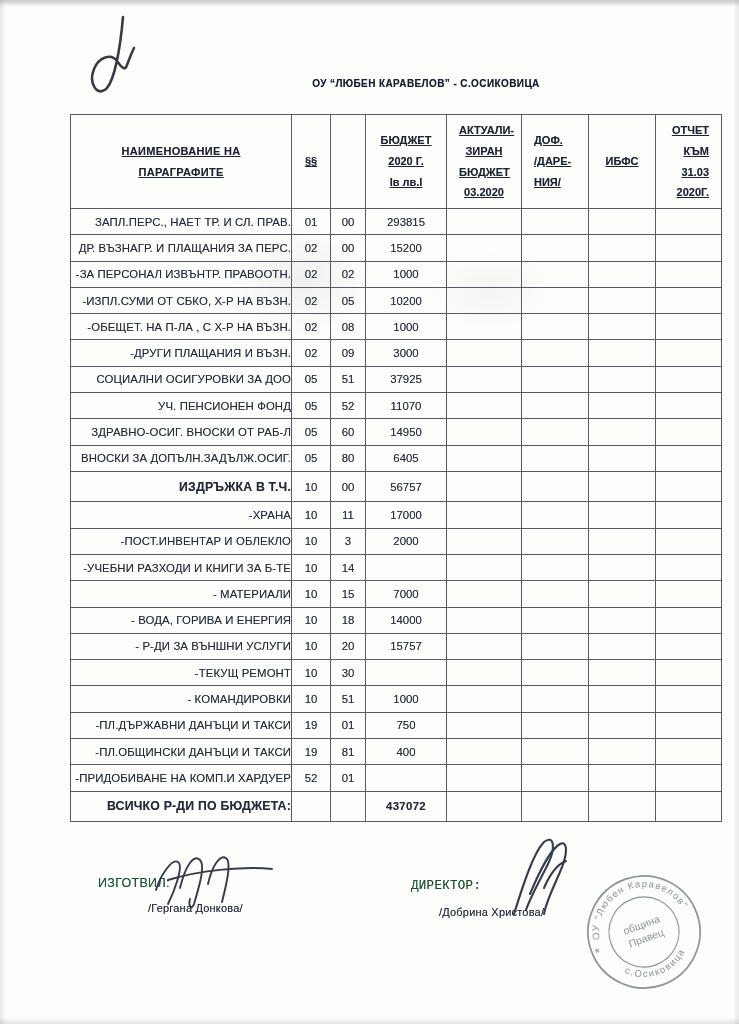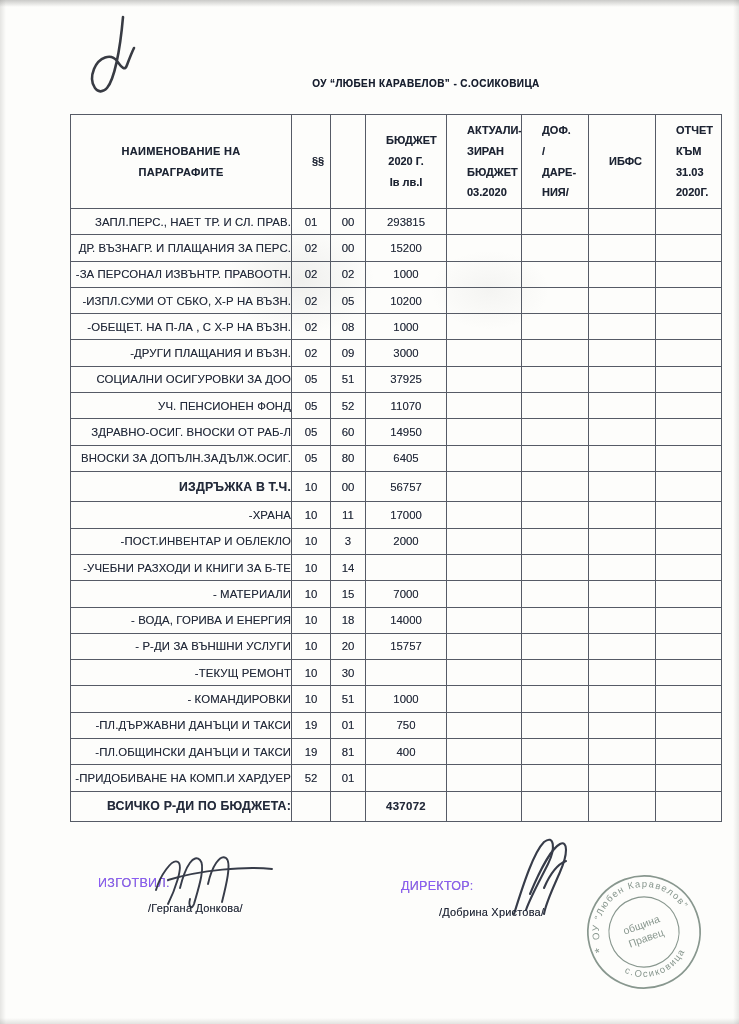--- a/index.html
+++ b/index.html
@@ -35,41 +35,41 @@
     position:absolute;left:70px;top:114px;width:651px;height:708px;
     border-collapse:collapse;table-layout:fixed;
   }
   table.budget th,table.budget td{
     border:1.5px solid #565b66;overflow:hidden;
     text-shadow:0 0 .4px rgba(34,40,56,.45);
   }
   table.budget thead tr{height:94px;}
   table.budget th{
     font-size:11px;font-weight:700;line-height:1.9;vertical-align:middle;
-    white-space:pre-line;color:#1c2332;padding:0 20px;
+    white-space:pre-line;color:#1c2332;padding:0 12px;text-decoration:underline;
   }
   th.h-name{font-size:12px;line-height:2.05;letter-spacing:.3px;}
   th.h-par{font-size:13px;}
   th.h-dof{text-align:left;padding-left:7px;}
   th.h-report{text-align:right;padding-right:9px;line-height:1.85;}
   table.budget td{
     font-size:11.4px;color:#232a3a;vertical-align:middle;padding:0;
   }
   td.c-name{text-align:right;padding-left:6px;letter-spacing:.1px;white-space:nowrap;}
   td.c-num{text-align:center;font-size:12px;}
   tr.bold-row td.c-name{font-weight:700;font-size:12.3px;letter-spacing:.2px;margin-left:35px;}
   td.budget-bold{font-weight:700;font-size:13.6px;letter-spacing:.3px;}
 
-  .sig-label{position:absolute;font-size:12.5px;color:#8b5cf6;letter-spacing:.3px;
+  .sig-label{position:absolute;font-size:12.5px;color:#14532d;letter-spacing:.3px;
     text-shadow:0 0 .4px rgba(36,42,57,.5);}
   .sig-name{position:absolute;font-size:11px;color:#242a39;letter-spacing:.2px;
     text-shadow:0 0 .4px rgba(36,42,57,.5);}
   #prepared-label{left:98px;top:876px;}
   #prepared-name{left:148px;top:902px;}
-  #director-label{left:401px;top:879px;}
+  #director-label{left:411px;top:879px;font-family:Liberation Mono, monospace;}
   #director-name{left:439px;top:906px;}
 
   .sig-svg{position:absolute;}
   #sig-prepared{left:150px;top:846px;}
   #sig-director{left:498px;top:834px;}
 
   #stamp{position:absolute;left:574px;top:862px;width:140px;height:140px;
     opacity:.82;filter:blur(.3px);}
 
   #paperclip{position:absolute;left:86px;top:8px;}

